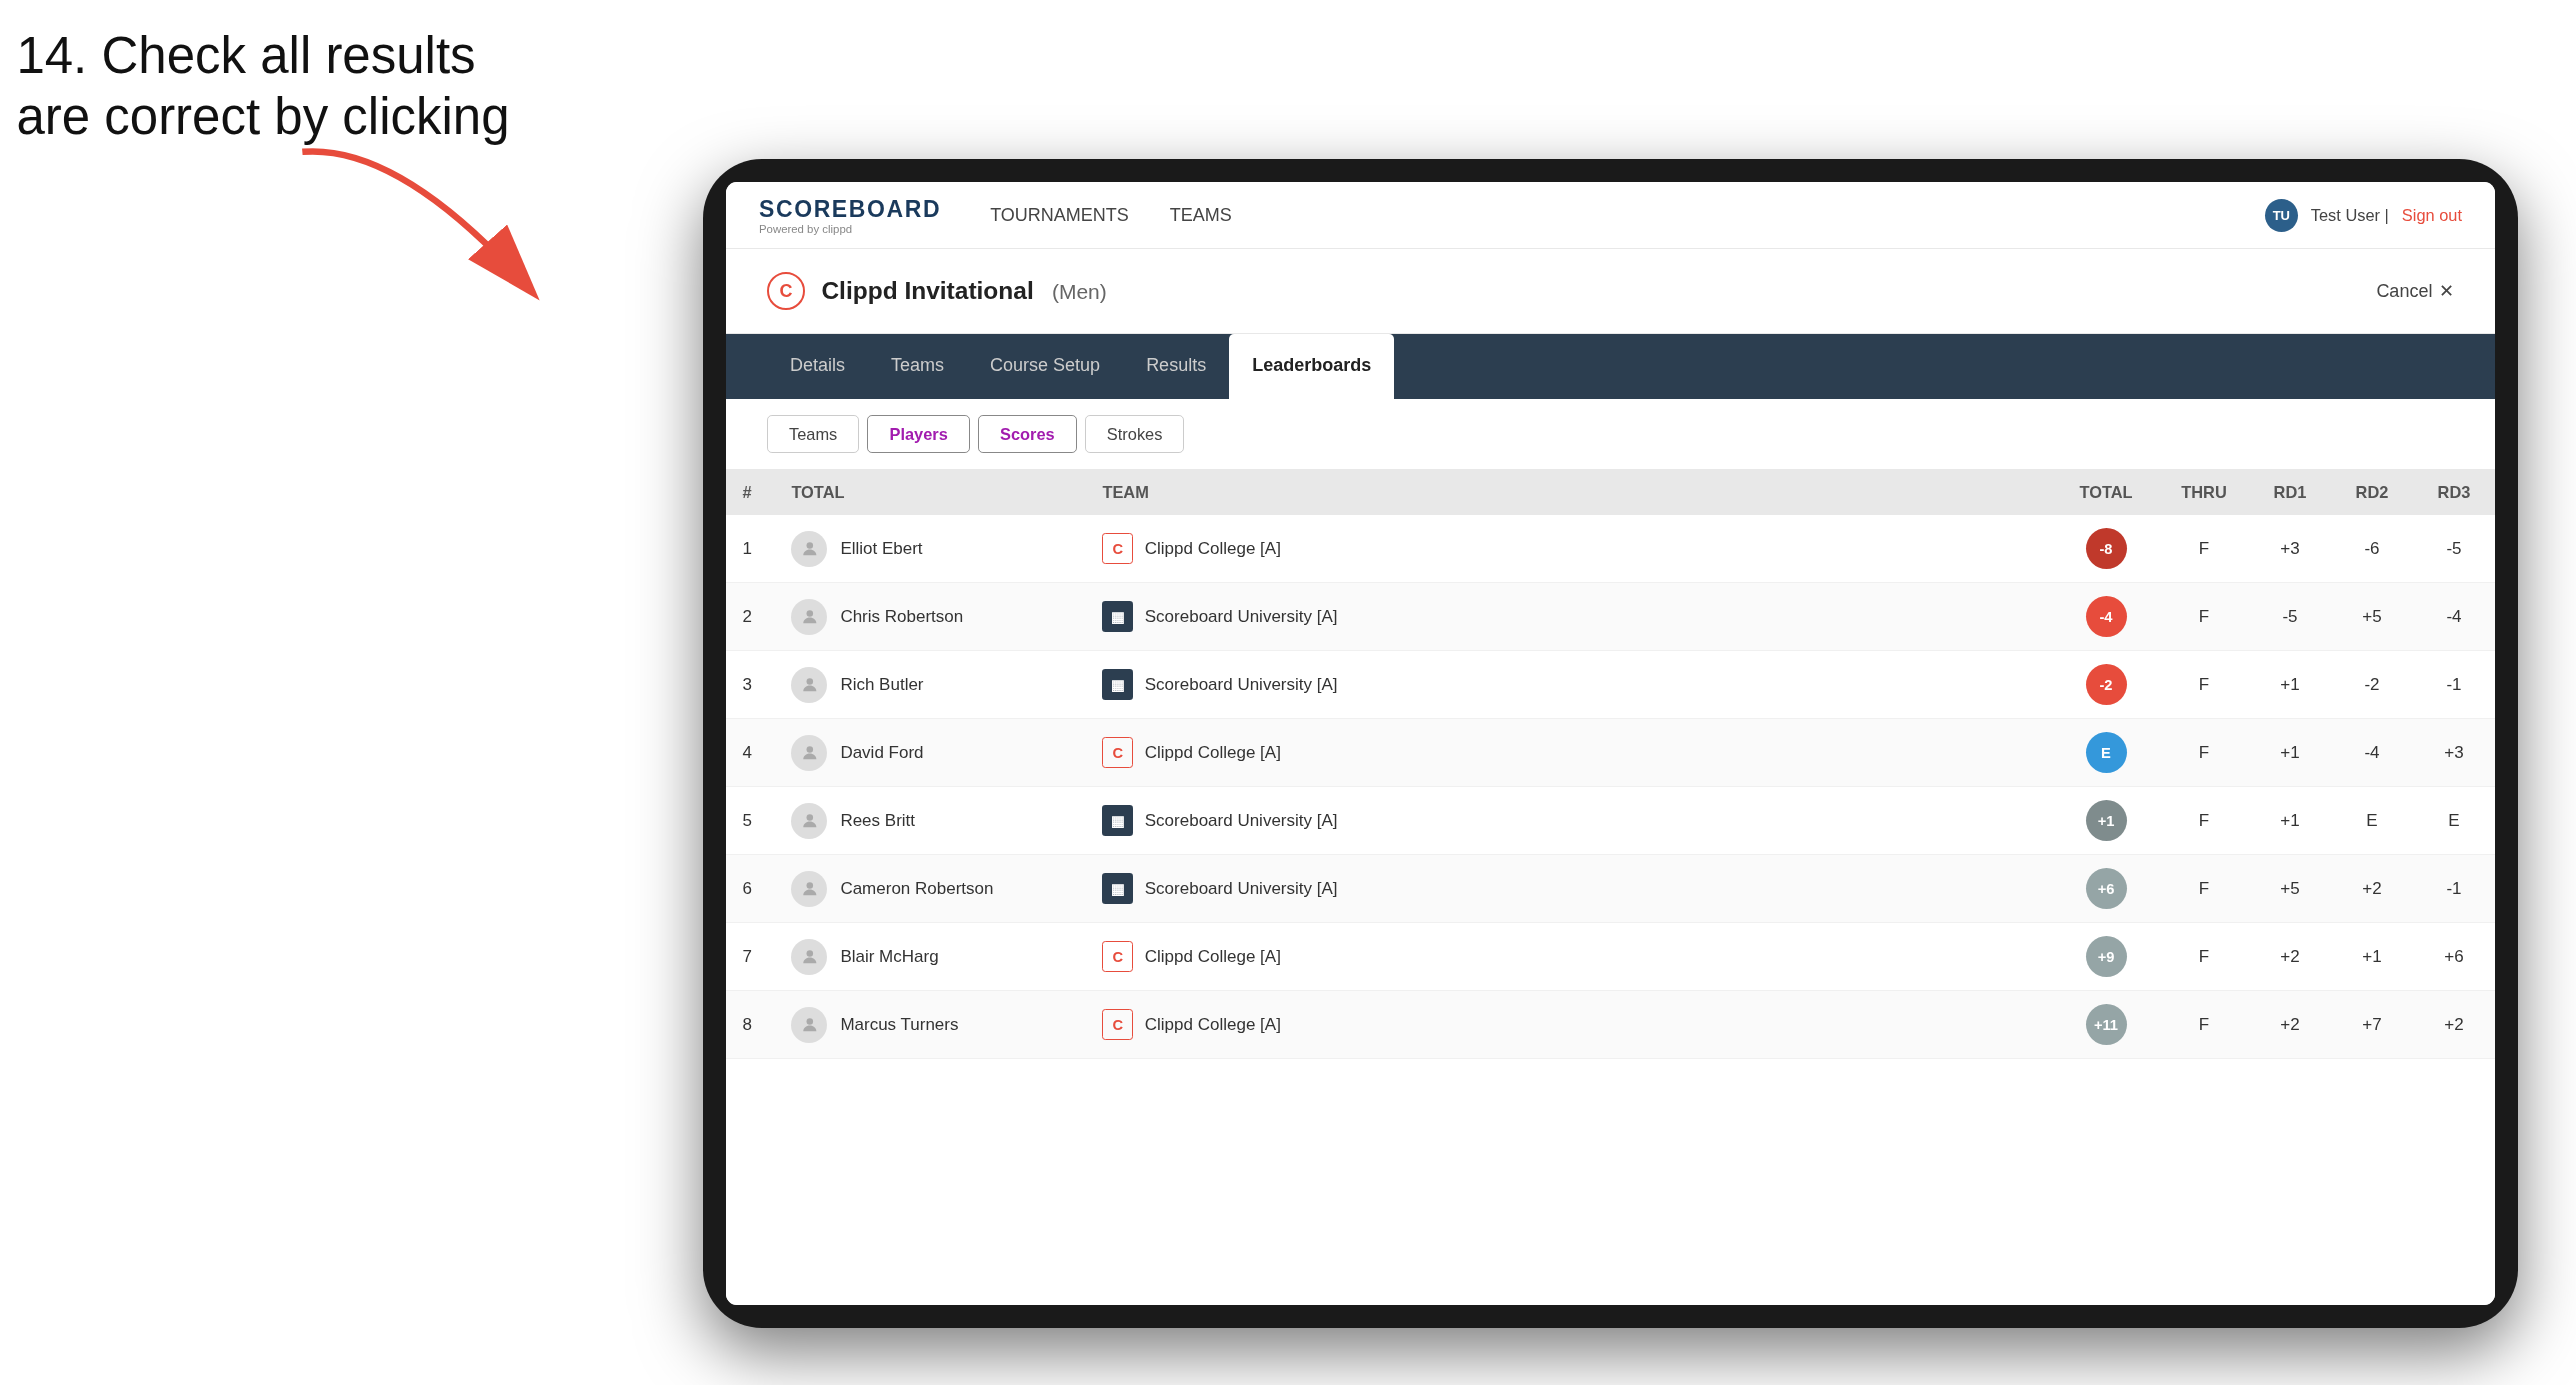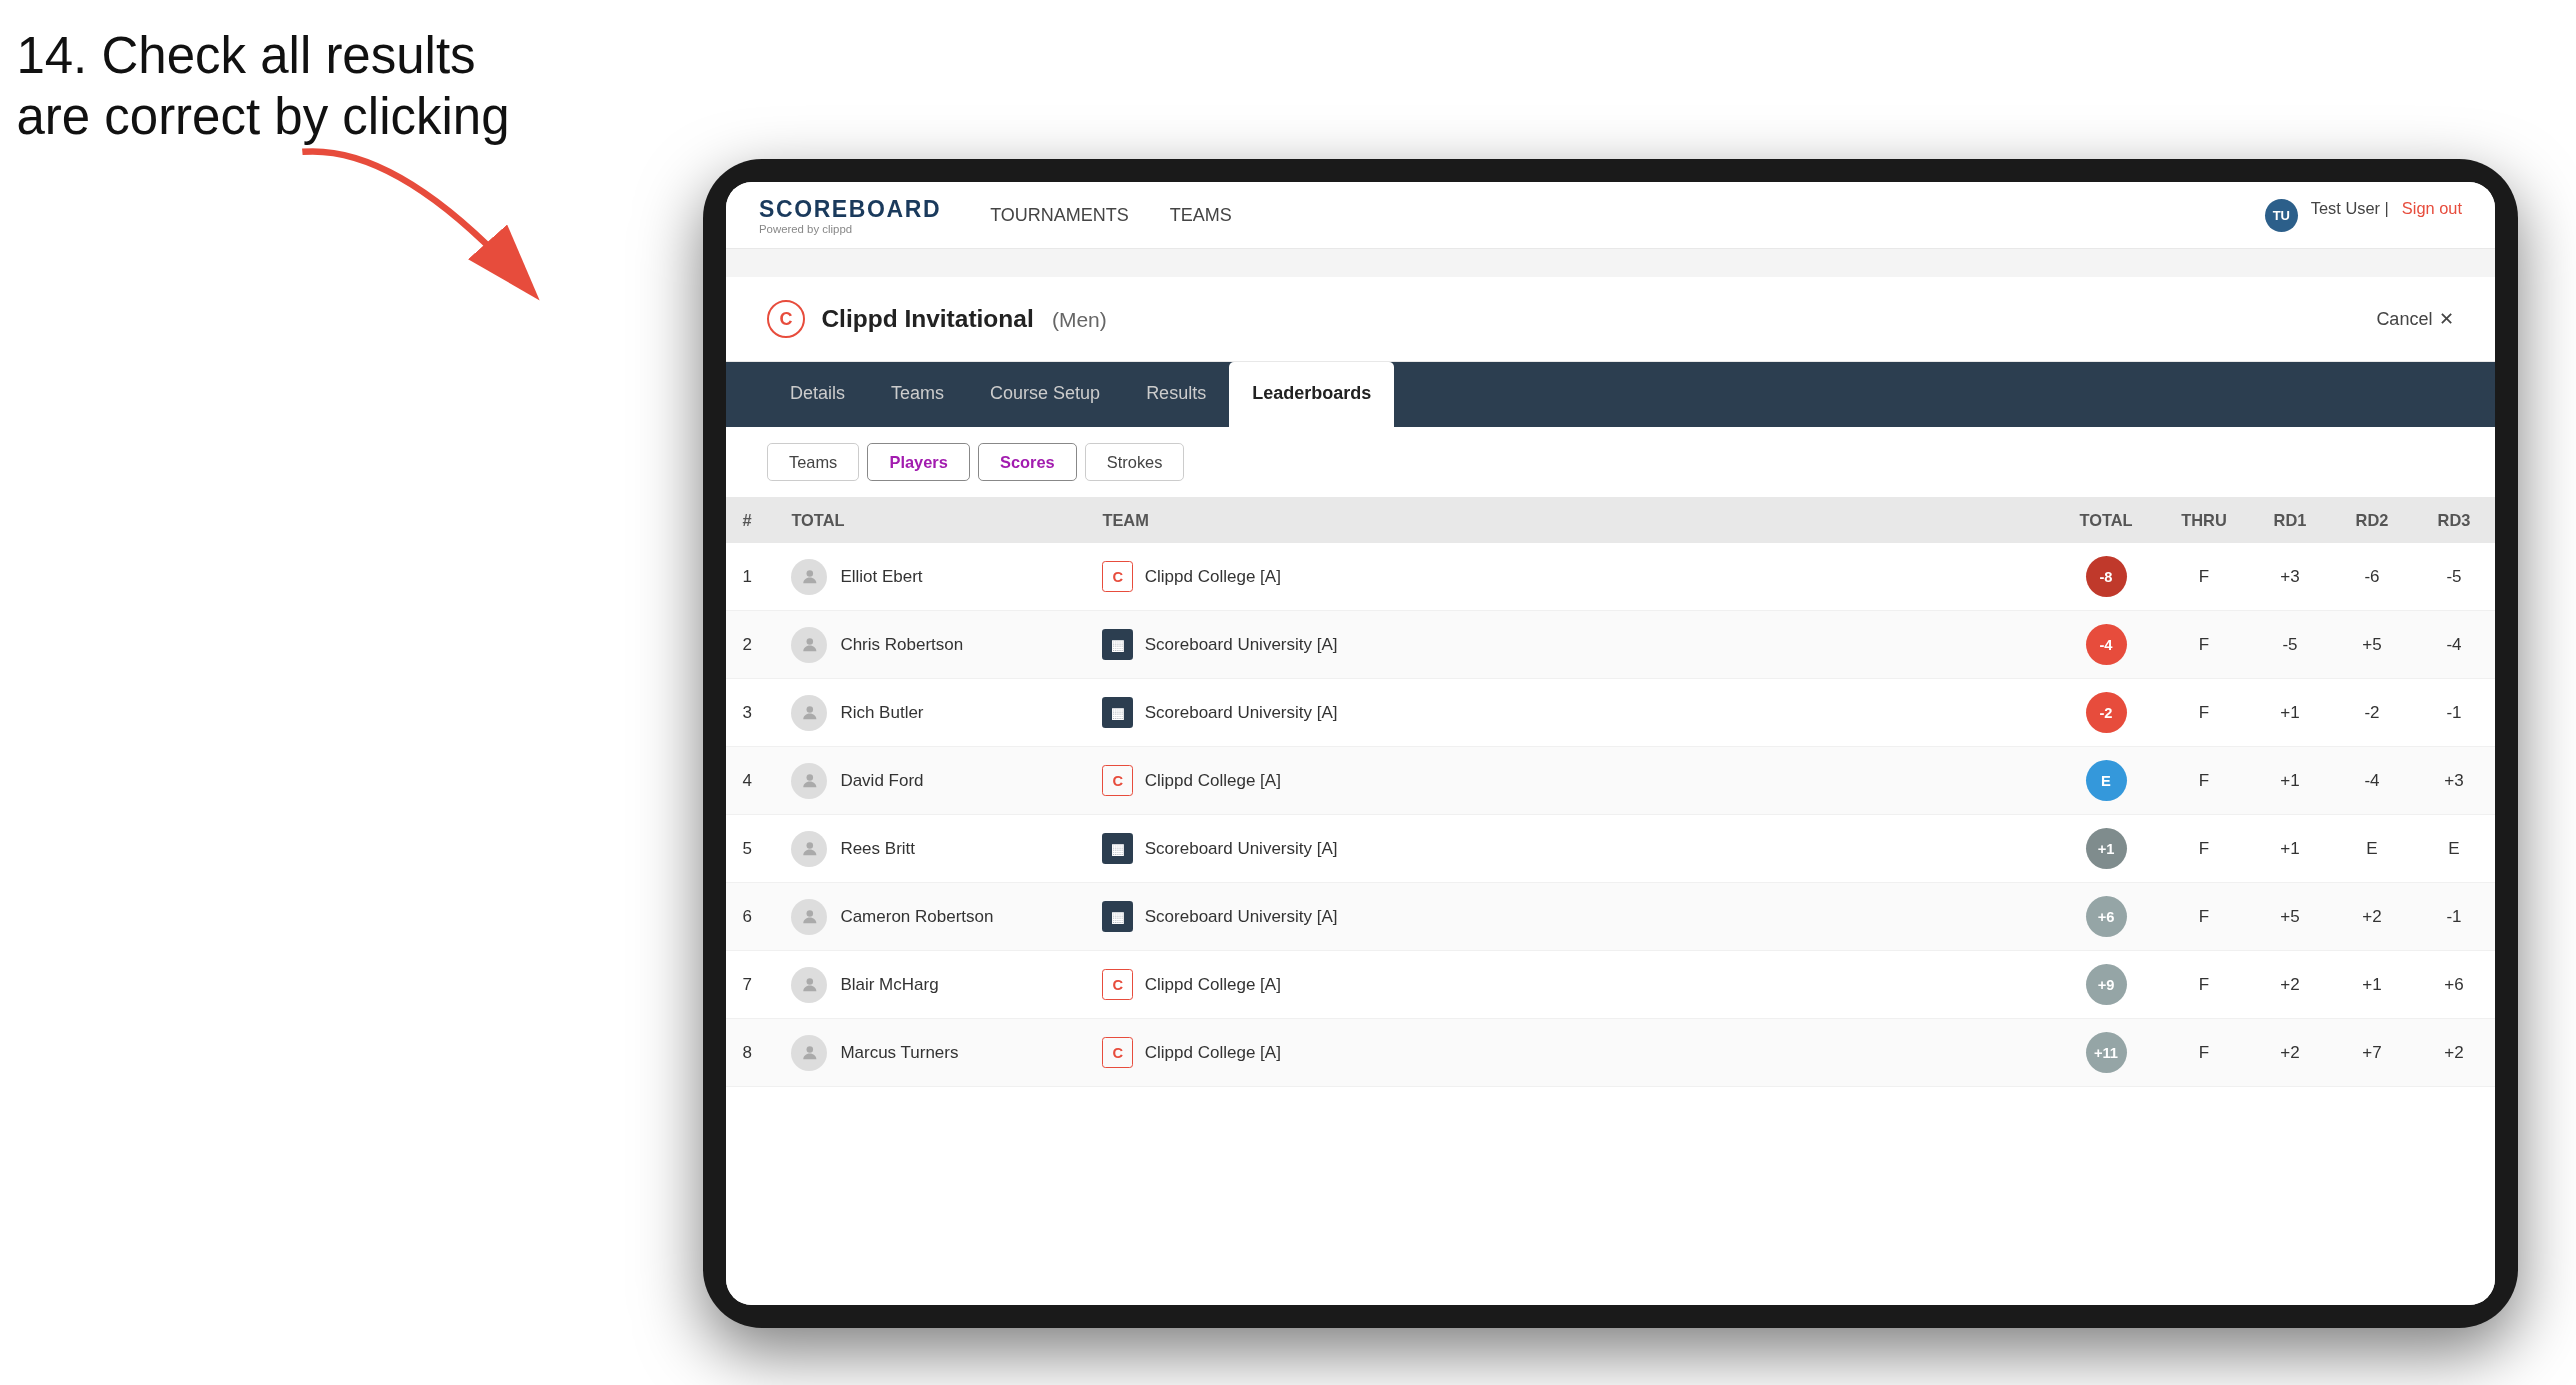--- a/index.html
+++ b/index.html
@@ -49,25 +49,24 @@
       height: 1169px;
       background: #1a1a1a;
       border-radius: 59px;
       padding: 23px;
       box-shadow: 0 24.5px 65px rgba(0,0,0,0.5);
     }
     .tablet-screen {
       width: 100%;
       height: 100%;
       background: #f4f4f4;
-      border-radius: 26px;
+      border-radius: 11px;
       overflow: hidden;
       display: flex;
       flex-direction: column;
-      gap: 28px;
     }
 
     
     .top-nav {
       background: #fff;
       height: 67px;
       display: flex;
       align-items: center;
       padding: 0 33px;
       border-bottom: 0.8px solid #e8e8e8;
@@ -96,21 +95,21 @@
     }
     .nav-link {
       font-size: 18px;
       color: #444;
       text-decoration: none;
       font-weight: 500;
       cursor: pointer;
     }
     .nav-right {
       display: flex;
-      align-items: flex-start;
+      align-items: center;
       gap: 13px;
       font-size: 16.4px;
       color: #444;
     }
     .user-avatar {
       width: 33px;
       height: 33px;
       background: #2c5f8a;
       border-radius: 50%;
       display: flex;

